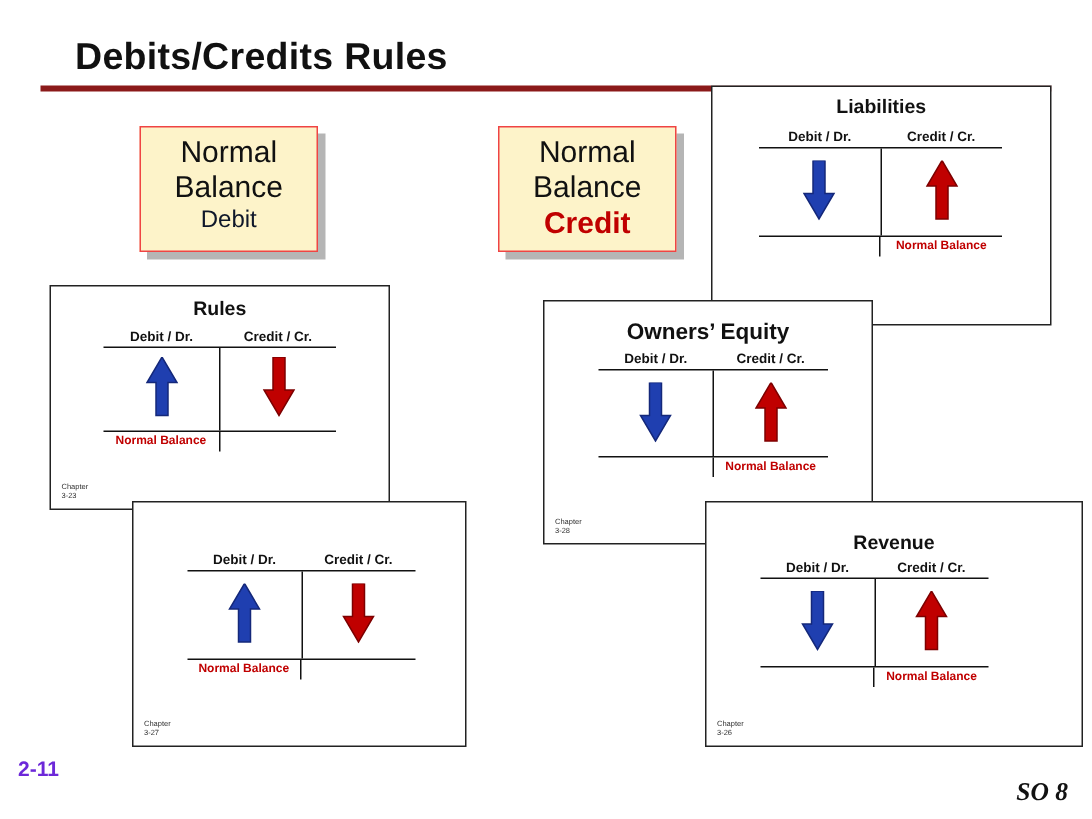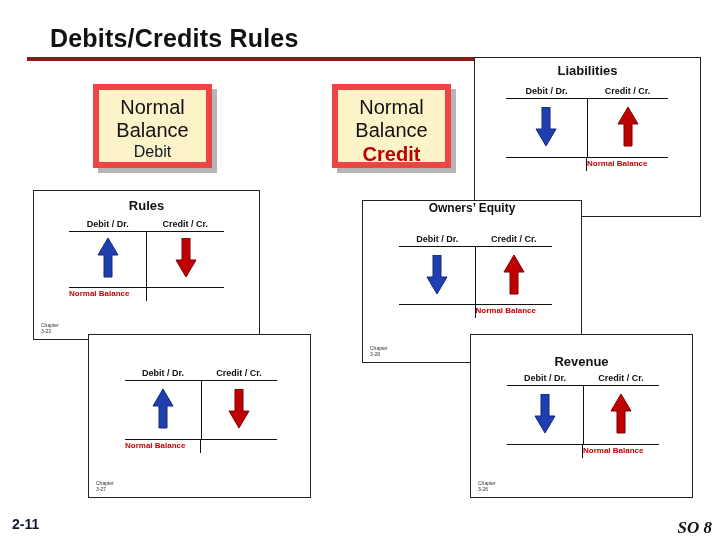--- a/index.html
+++ b/index.html
@@ -31,21 +31,21 @@
     left: 27px;
     top: 57px;
     width: 674px;
     height: 4px;
     background: #8b1a1a;
   }
   
   .callout {
     position: absolute;
     background: #fdf3c9;
-    border: 6px solid #ef4444;
+    border: 1px solid #ef4444;
     box-shadow: 5px 5px 0 rgba(120,120,120,0.55);
     text-align: center;
     line-height: 1.17;
     padding-top: 6px;
     box-sizing: border-box;
   }
   .callout .ln {
     font-size: 20px;
     color: #111111;
     display: block;
@@ -101,21 +101,21 @@
   }
   .tacct .body .col.left {
     border-right: 1.5px solid #111111;
   }
   .tacct .foot {
     display: flex;
     border-top: 1.5px solid #111111;
   }
   .tacct .foot div {
     flex: 1 1 50%;
-    text-align: left;
+    text-align: center;
     font-size: 8px;
     font-weight: bold;
     color: #c00000;
     padding-top: 1px;
     padding-bottom: 1px;
     box-sizing: border-box;
     min-height: 13px;
   }
   .tacct .foot div.left {
     border-right: 1.5px solid #111111;
@@ -128,24 +128,24 @@
   .arrow svg { display: block; }
   .chapter-tag {
     position: absolute;
     font-size: 5px;
     color: #333333;
     line-height: 1.25;
   }
   .footer-left {
     position: absolute;
     left: 12px;
-    bottom: 14px;
+    bottom: 26px;
     font-size: 14px;
     font-weight: bold;
-    color: #0f172a;
+    color: #6d28d9;
   }
   .footer-right {
     position: absolute;
     right: 16px;
     bottom: 8px;
     font-size: 17px;
     font-weight: bold;
     font-style: italic;
     color: #111111;
     font-family: "Liberation Serif", serif;
@@ -217,21 +217,21 @@
         <div></div>
       </div>
     </div>
     <div class="chapter-tag" style="left:7px; bottom:5px;">
       <div>Chapter</div>
       <div>3-23</div>
     </div>
   </div>
 
   <div class="panel" style="left:362px; top:200px; width:220px; height:163px;">
-    <div class="panel-title" style="top:0; font-size:12px;">Owners’ Equity</div>
+    <div class="panel-title" style="top:12px; font-size:15px;">Owners’ Equity</div>
     <div class="tacct" style="left:36px; top:33px; width:153px;">
       <div class="hdr">
         <div>Debit / Dr.</div>
         <div>Credit / Cr.</div>
       </div>
       <div class="body" style="height:57px;">
         <div class="col left">
           <span class="arrow" style="top:8px;">
             <svg width="22" height="40" viewBox="0 0 22 40">
               <polygon points="7,0 15,0 15,22 21,22 11,39 1,22 7,22" fill="#1f3fb0" stroke="#14287a" stroke-width="1"></polygon>
@@ -283,21 +283,21 @@
         <div class="left">Normal Balance</div>
         <div></div>
       </div>
     </div>
     <div class="chapter-tag" style="left:7px; bottom:5px;">
       <div>Chapter</div>
       <div>3-27</div>
     </div>
   </div>
 
-  <div class="panel" style="left:470px; top:334px; width:223px; height:164px;">
+  <div class="panel" style="left:470px; top:334px; width:252px; height:164px;">
     <div class="panel-title" style="top:19px; font-size:13px;">Revenue</div>
     <div class="tacct" style="left:36px; top:38px; width:152px;">
       <div class="hdr">
         <div>Debit / Dr.</div>
         <div>Credit / Cr.</div>
       </div>
       <div class="body" style="height:58px;">
         <div class="col left">
           <span class="arrow" style="top:8px;">
             <svg width="22" height="40" viewBox="0 0 22 40">

